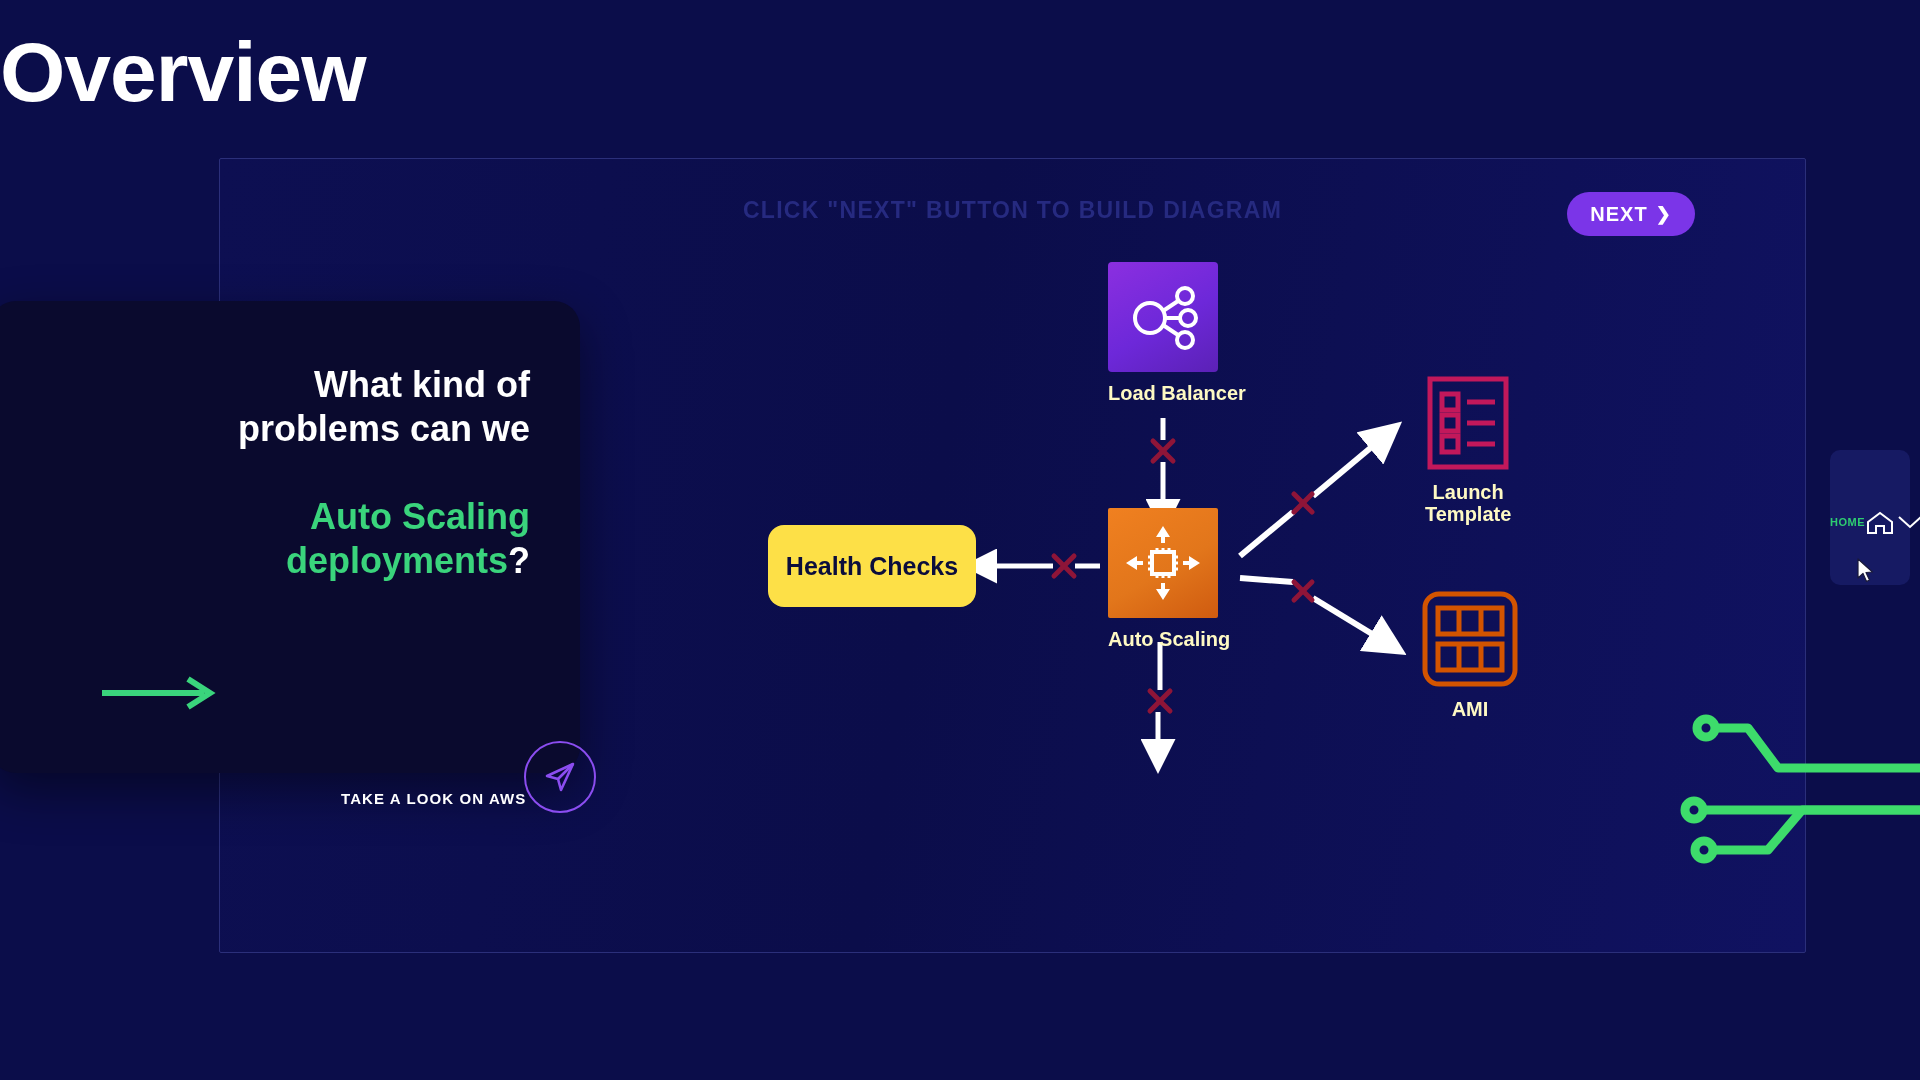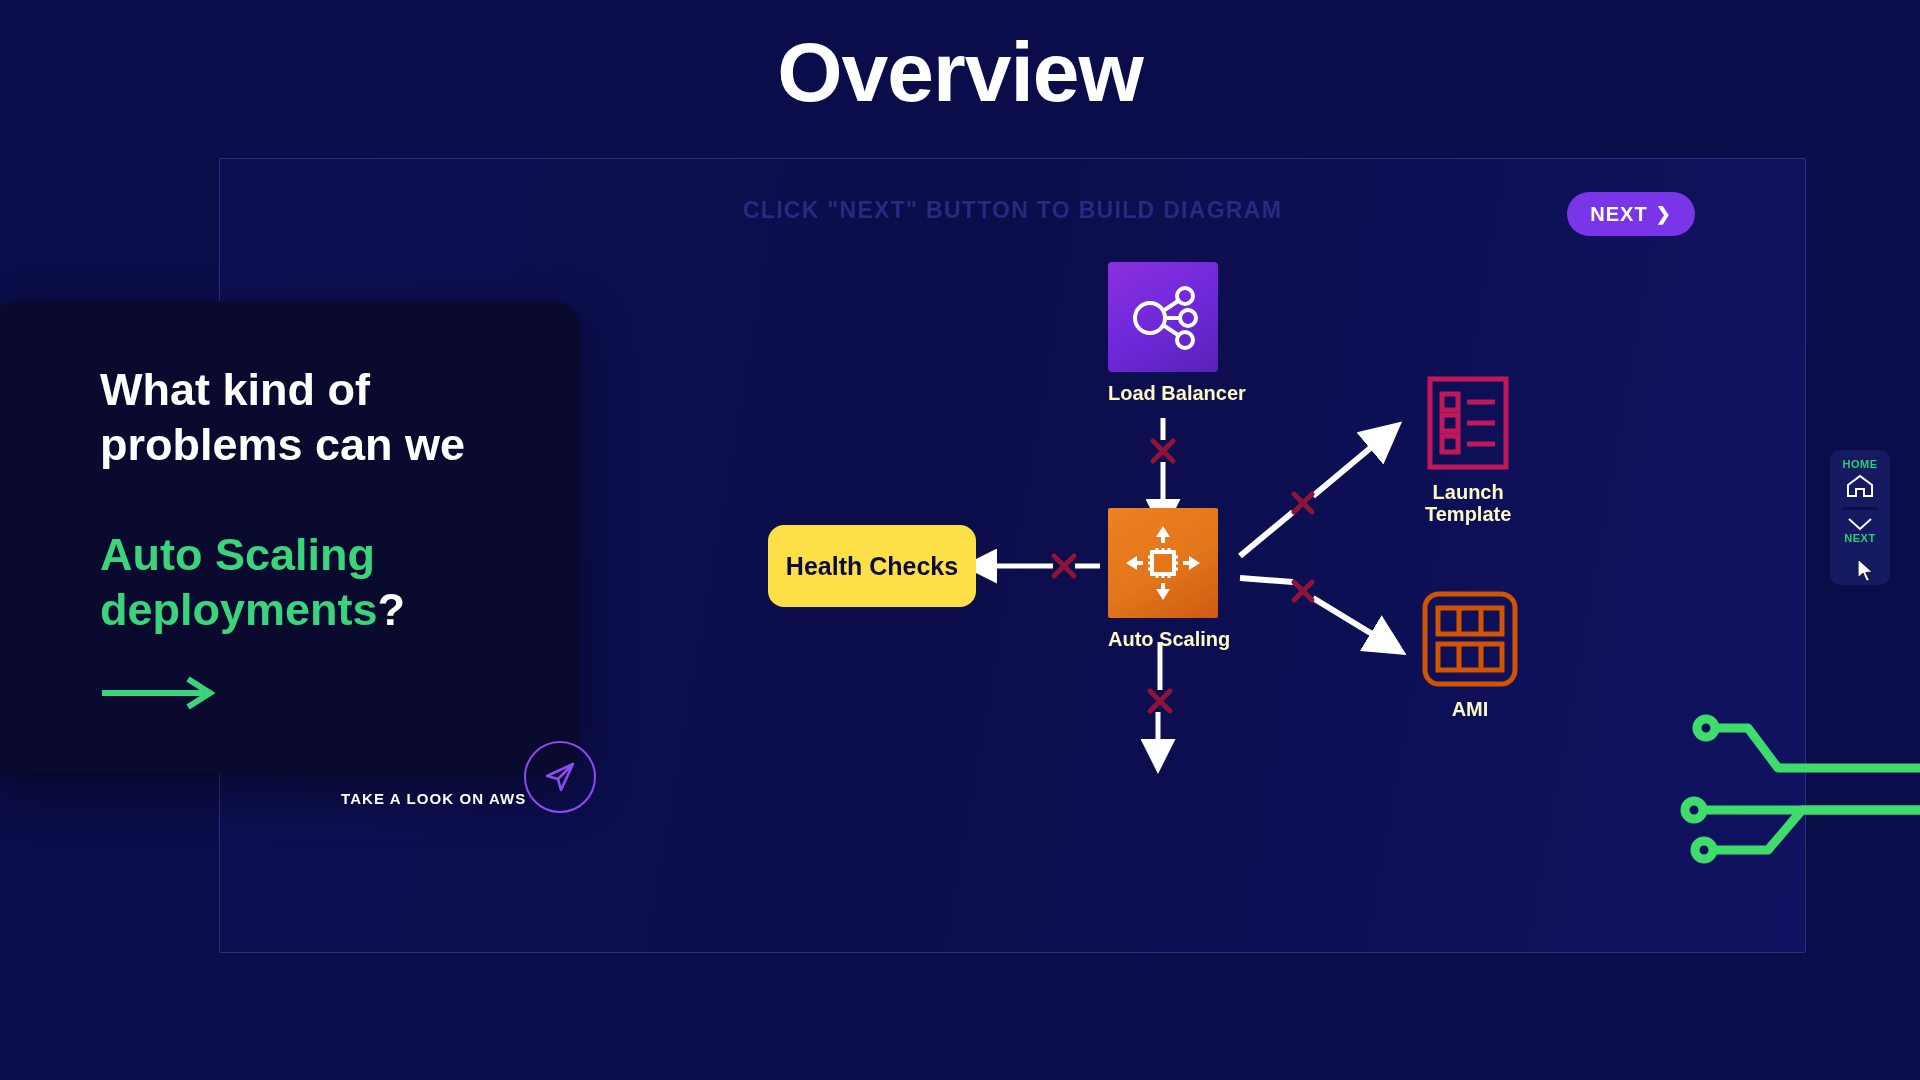--- a/index.html
+++ b/index.html
@@ -7,21 +7,21 @@
     width:1920px; height:1080px; overflow:hidden;
     background:#0b0d4a;
     font-family:"Liberation Sans", sans-serif;
     -webkit-font-smoothing:antialiased;
   }
   #stage{ position:relative; width:1920px; height:1080px; background:#0b0d4a; }
 
   
   .page-title{
     position:absolute; top:24px; left:0; width:1920px;
-    text-align:center; color:#ffffff;
+    color:#ffffff;
     font-size:84px; font-weight:bold; letter-spacing:-1px;
   }
 
   
   .diagram-frame{
     position:absolute; left:219px; top:158px; width:1587px; height:795px;
     border:1.5px solid #2b2f7a; border-radius:2px;
     background:linear-gradient(100deg,#0d0f52 0%,#0b0d4a 45%,#101261 100%);
   }
   .frame-subtitle{
@@ -65,39 +65,39 @@
   }
 
   
   .question-card{
     position:absolute; left:-10px; top:301px; width:590px; height:472px;
     background:#0a0a2e; border-radius:26px;
     box-shadow:0 18px 50px rgba(0,0,0,.45);
   }
   .question-text{
     position:absolute; left:110px; top:62px; width:430px;
-    font-size:45px; font-weight:bold; color:#ffffff; line-height:1.22;
+    font-size:36px; font-weight:bold; color:#ffffff; line-height:1.22;text-align:right;
   }
   .question-text .hl{ color:#3ad47c; }
   .green-arrow{ position:absolute; left:110px; top:375px; }
   .aws-link{
     position:absolute; left:341px; top:790px;
     color:#ffffff; font-size:15px; font-weight:bold; letter-spacing:1.1px;
   }
   .aws-circle{
     position:absolute; left:524px; top:741px; width:72px; height:72px;
     border:2.5px solid #8b4df0; border-radius:50%;
     display:flex; align-items:center; justify-content:center;
   }
 
   
   .side-nav{
-    position:absolute; left:1830px; top:450px; width:60px; height:135px;
+    position:absolute; left:1830px; top:450px; width:80px; height:135px;
     background:#161a63; border-radius:10px;
-    display:flex; flex-direction:column; align-items:center; padding-top:8px;
+    display:flex; flex-direction:row; align-items:center; padding-top:8px;
   }
   .side-nav .nav-cap{ color:#2ecc71; font-size:11px; font-weight:bold; letter-spacing:.5px; }
   .side-nav .nav-divider{ width:34px; height:3px; background:#0b0d4a; margin:8px 0 6px; border-radius:2px; }
   .cursor-arrow{ position:absolute; left:1857px; top:558px; }
 
   svg{ display:block; overflow:visible; }
 </style>
 </head>
 <body>
 

